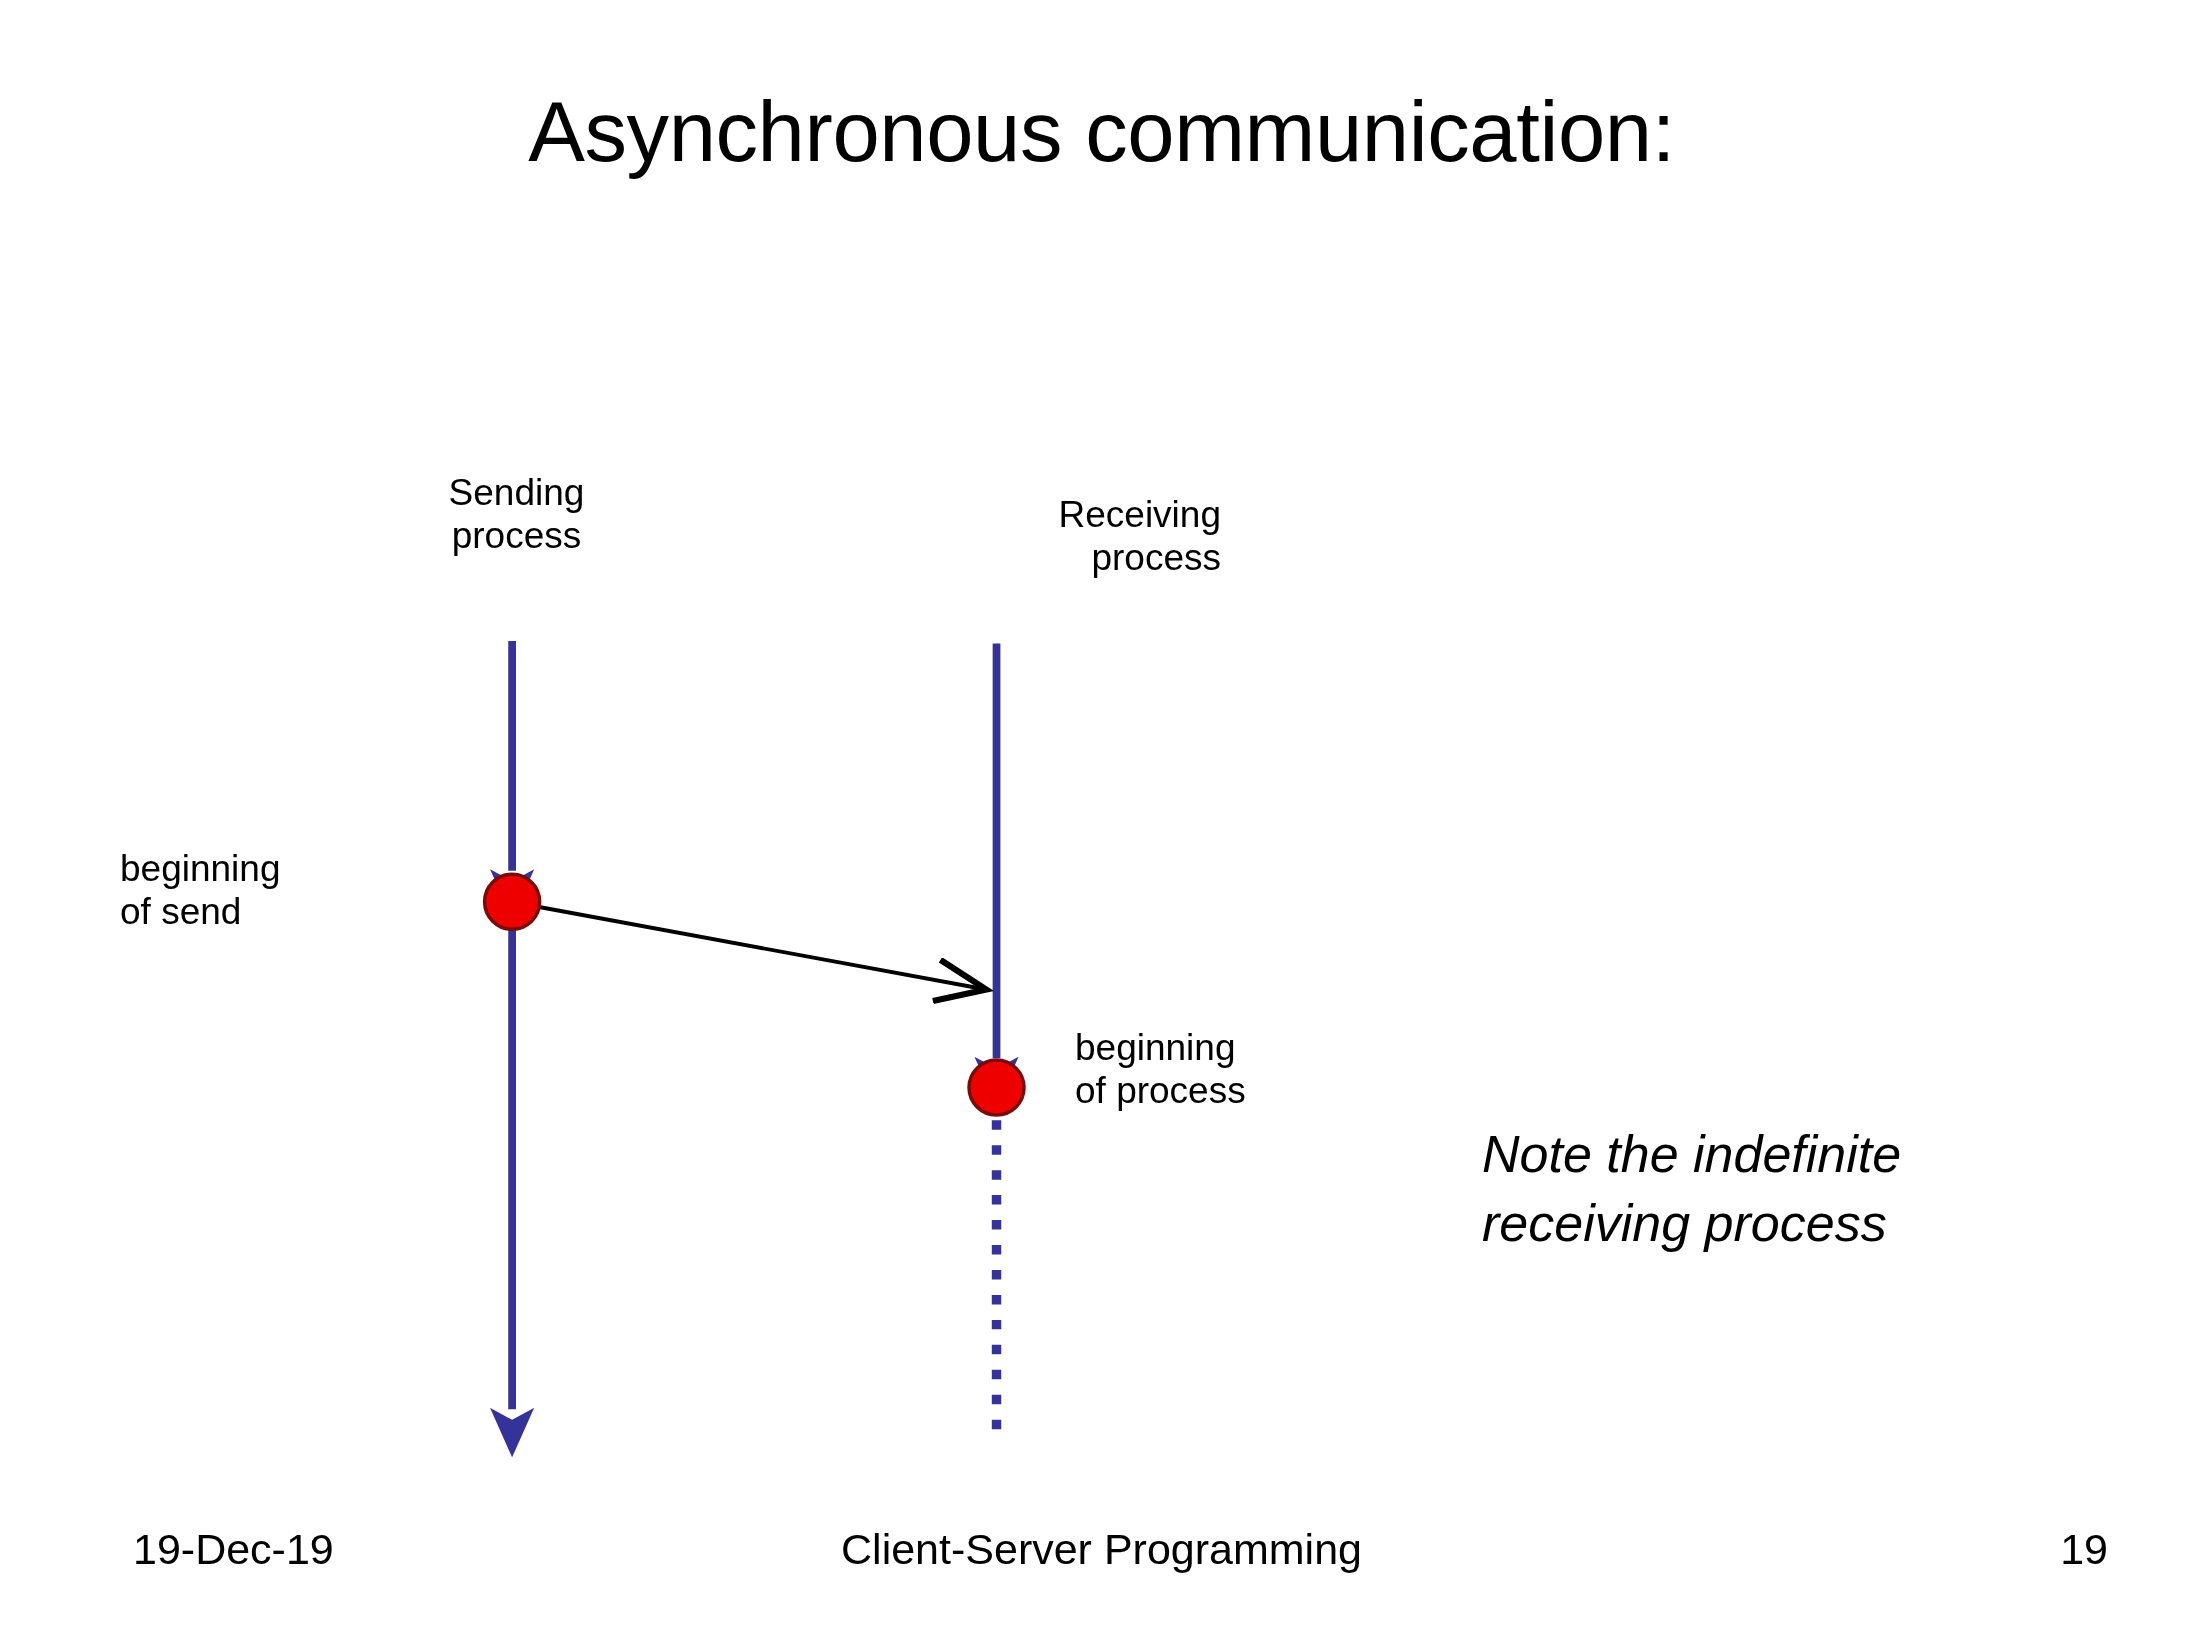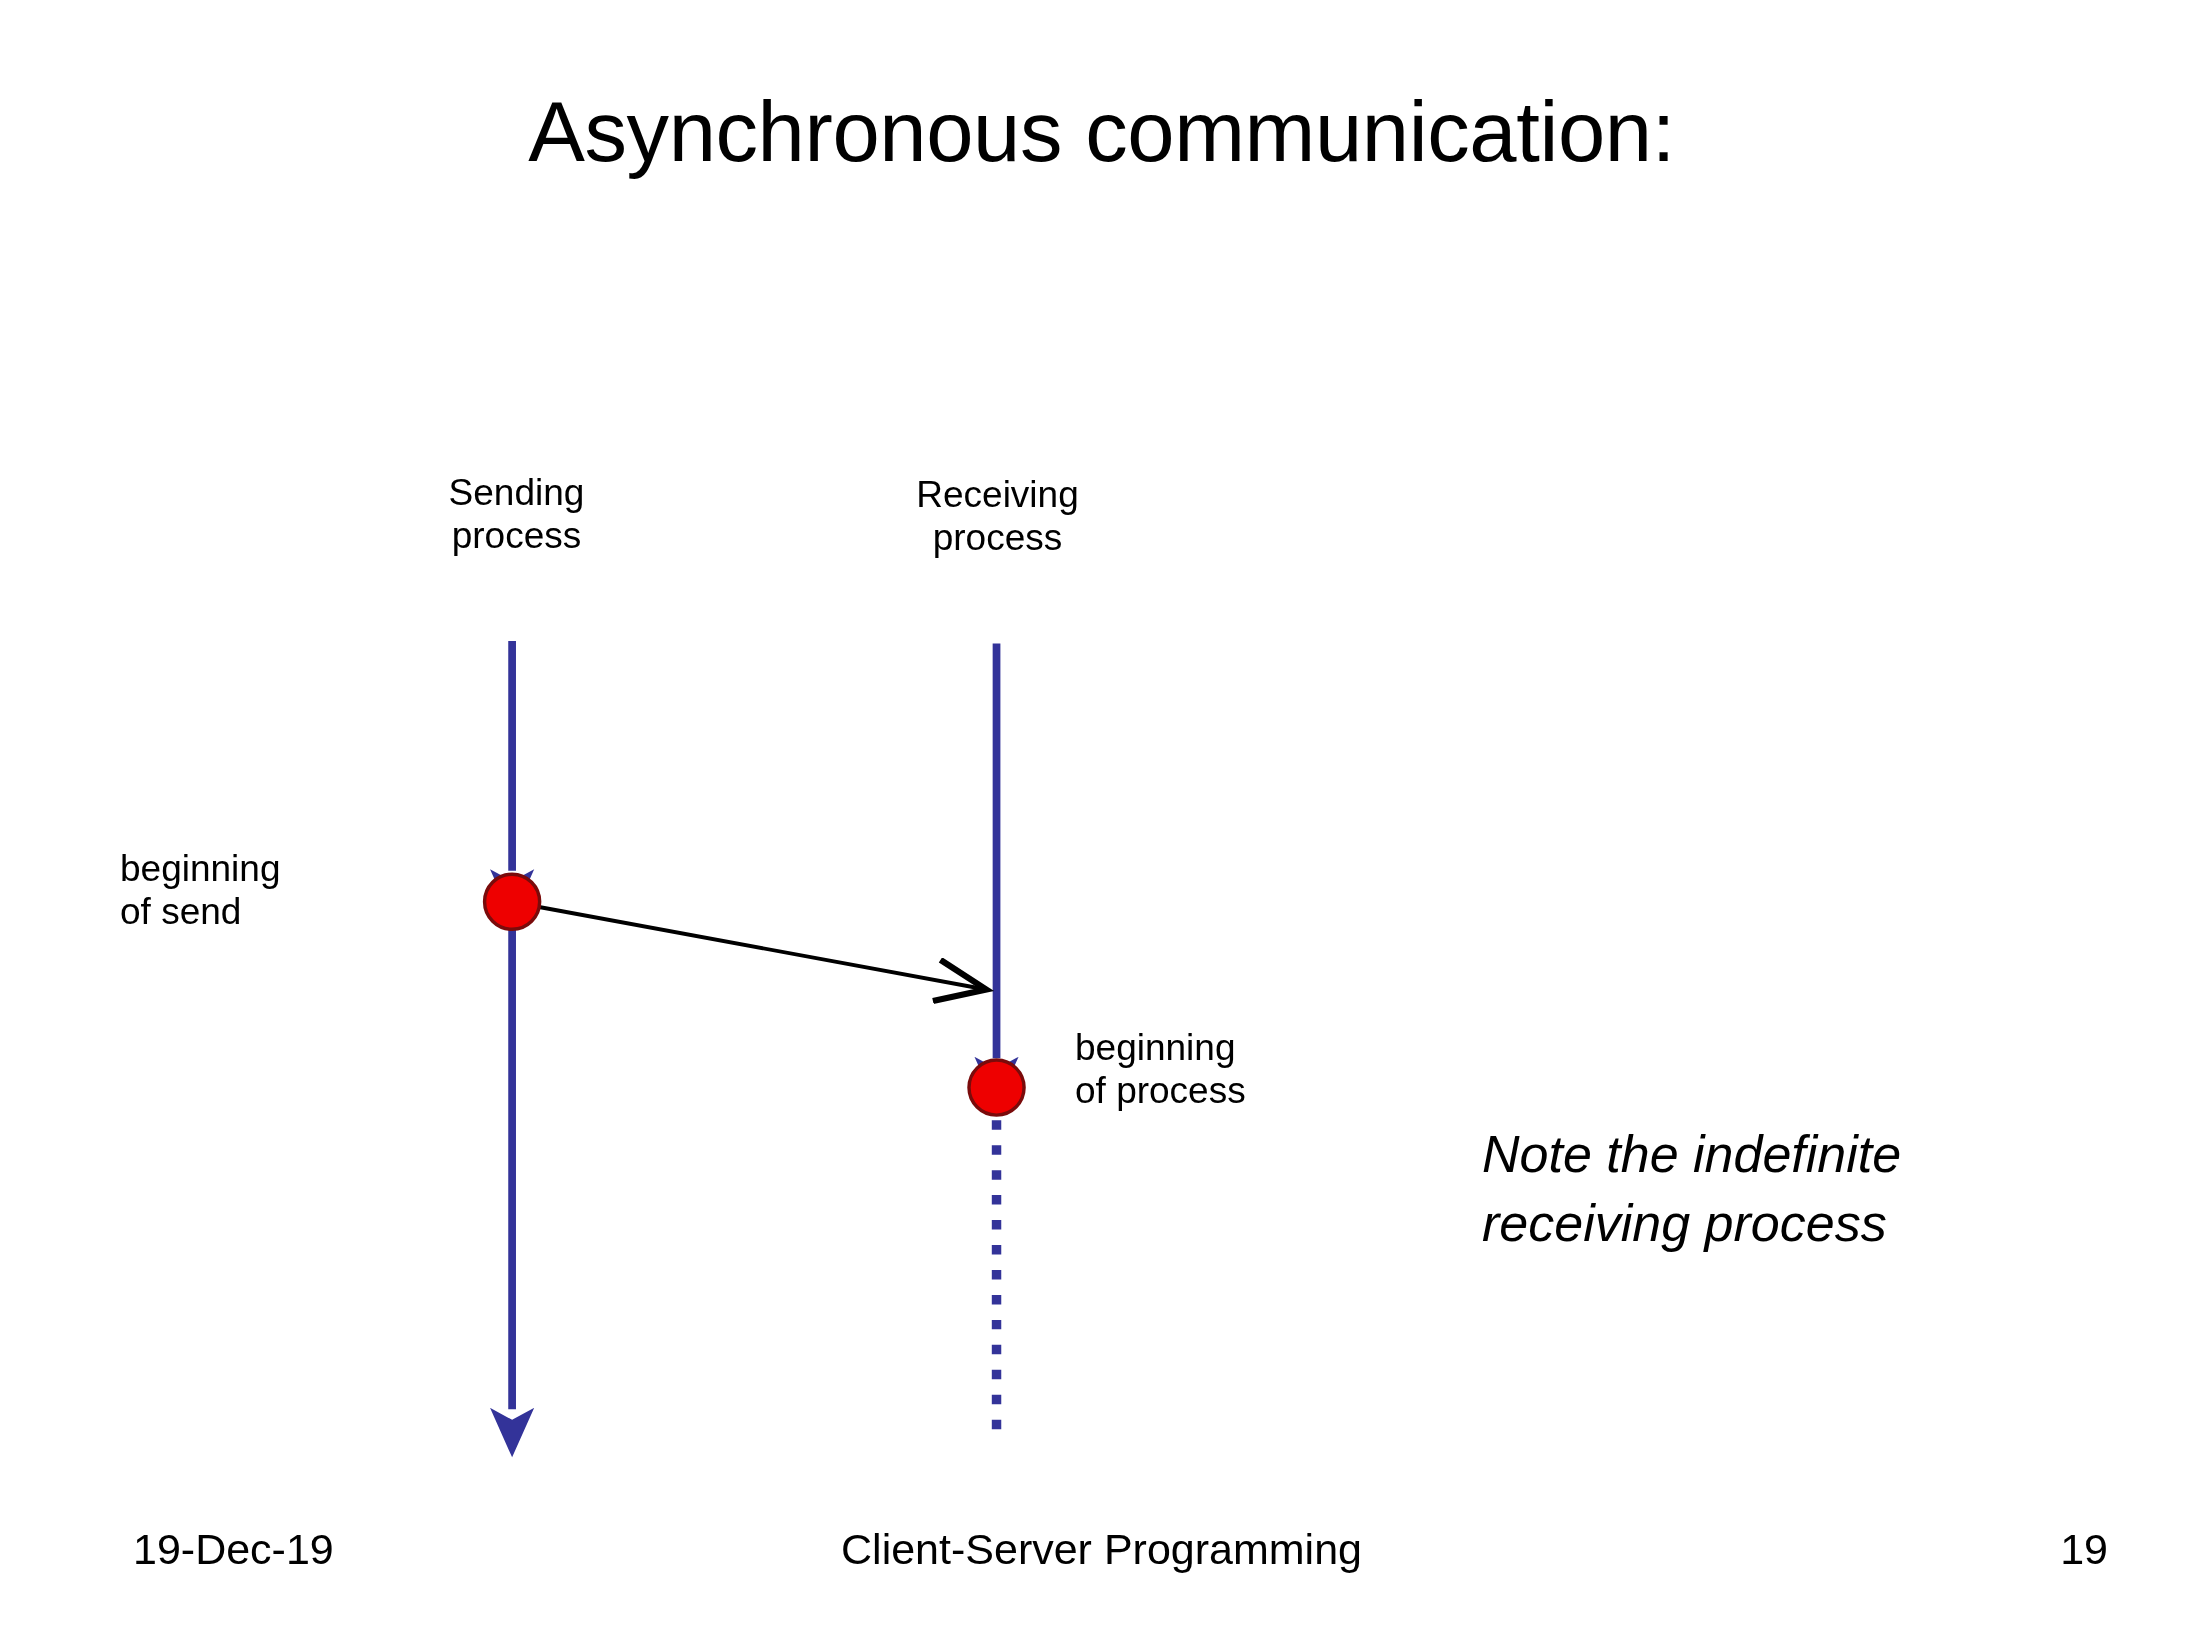--- a/index.html
+++ b/index.html
@@ -55,23 +55,23 @@
   }
 
   #label-sending-process {
     left: 293px;
     top: 471px;
     width: 447px;
     text-align: center;
   }
   #label-receiving-process {
     left: 774px;
-    top: 473px;
+    top: 493px;
     width: 447px;
-    text-align: center;
+    text-align: right;
   }
   #label-beginning-of-send {
     left: 120px;
     top: 847px;
     width: 344px;
     text-align: left;
   }
   #label-beginning-of-receive {
     left: 1075px;
     top: 1026px;

